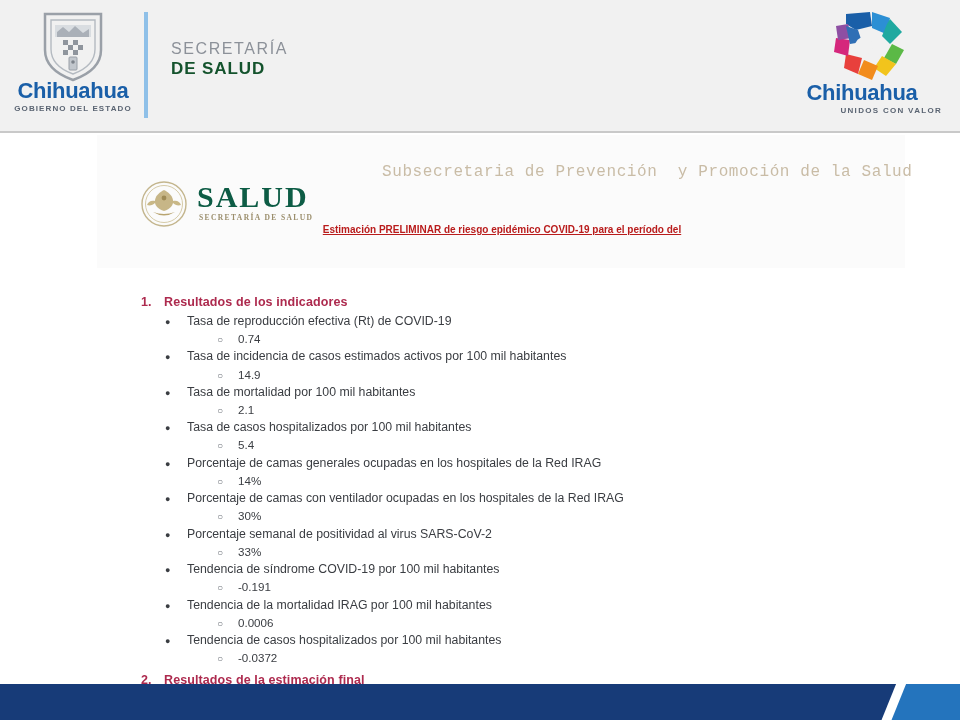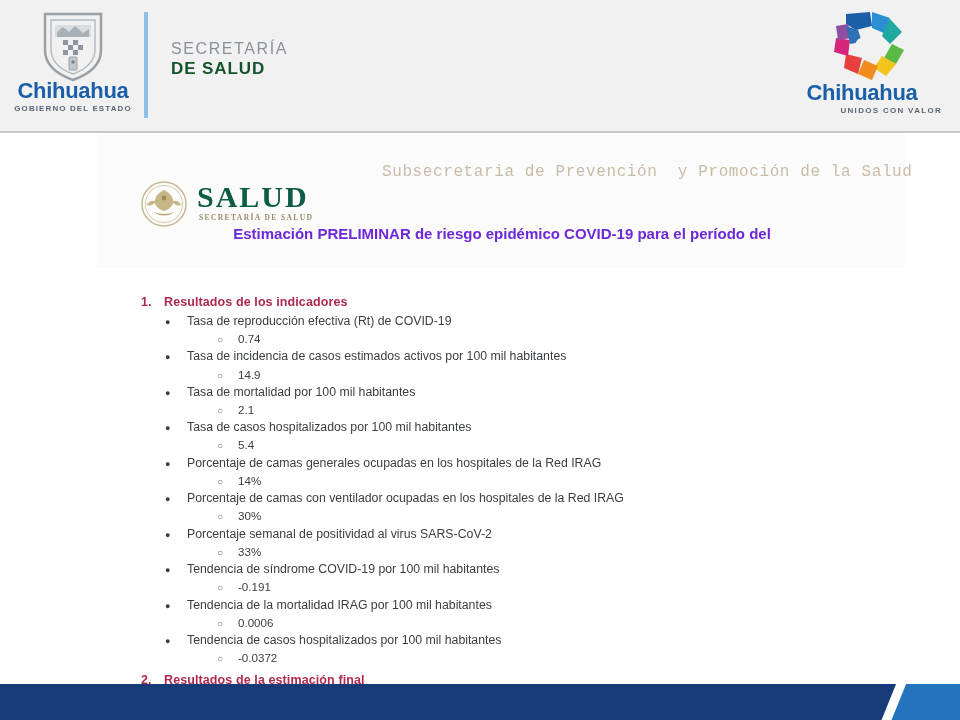--- a/index.html
+++ b/index.html
@@ -172,24 +172,25 @@
     color: #c9bca6;
     letter-spacing: 0.6px;
     white-space: pre;
   }
 
   .doc-title {
     position: absolute;
     left: 60px; top: 88px;
     width: 690px;
     text-align: center;
-    font-size: 15px;
-    font-weight: bold;
-    color: #6d28d9;
+    font-size: 10px;
+    font-weight: bold;
+    color: #b91c1c;
     line-height: 1.45;
+    text-decoration: underline;
   }
 
   
   .content {
     position: absolute;
     left: 141px; top: 160px;
     width: 700px;
   }
 
   .section-heading {

